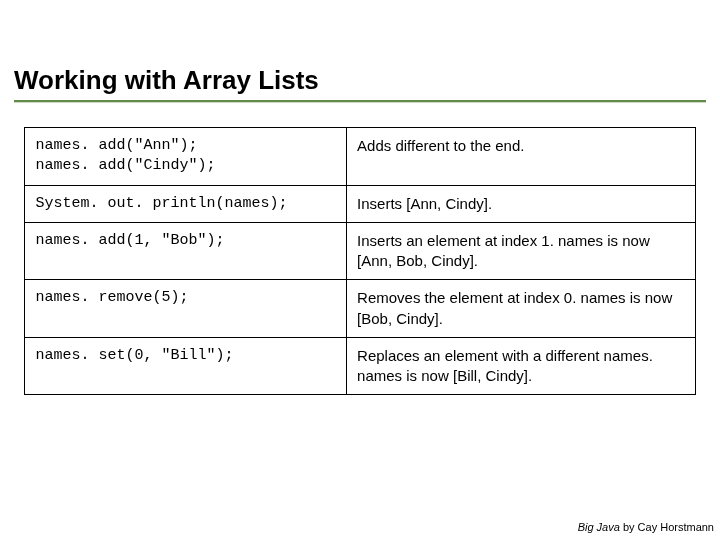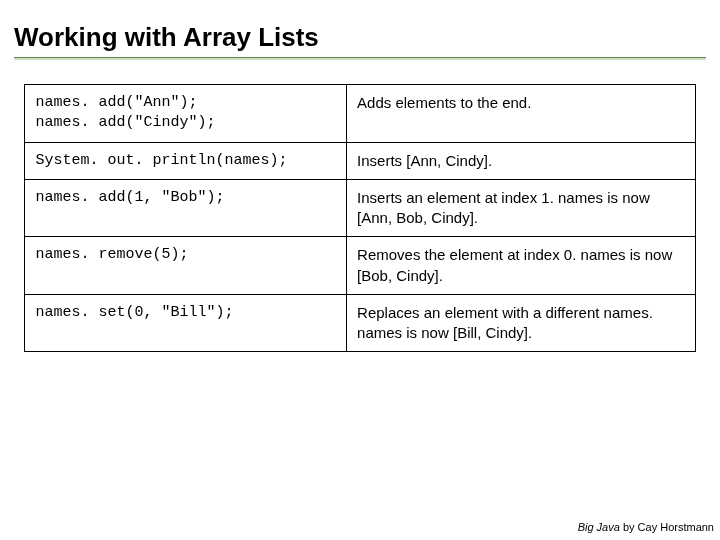--- a/index.html
+++ b/index.html
@@ -6,20 +6,21 @@
     margin: 0;
     padding: 0;
     font-family: Arial, Helvetica, sans-serif;
     background: #fff;
     width: 720px;
     height: 540px;
     position: relative;
   }
   .slide {
     padding: 22px 14px 0 14px;
+    margin-top: 43px;
   }
   .title {
     font-size: 26px;
     font-weight: bold;
     color: #000;
     margin: 0 0 4px 0;
   }
   .title-underline {
     height: 3px;
     background: linear-gradient(to bottom, #5f8a4a 0%, #5f8a4a 50%, #cddcc1 50%, #cddcc1 100%);
@@ -68,21 +69,21 @@
   <h1 class="title">Working with Array Lists</h1>
   <div class="title-underline"></div>
 
   <table class="ops">
     <tbody>
 
 
       <tr>
         <td class="code-col">names. add("Ann");
 names. add("Cindy");</td>
-        <td class="desc-col"><span>Adds elements to the end.</span><span class="mono"></span><span></span><span class="mono"></span><span></span></td>
+        <td class="desc-col"><span>Adds different to the end.</span><span class="mono"></span><span></span><span class="mono"></span><span></span></td>
       </tr>
 
       <tr>
         <td class="code-col">System. out. println(names);</td>
         <td class="desc-col"><span>Inserts </span><span class="mono">[Ann, Cindy]</span><span>.</span><span class="mono"></span><span></span></td>
       </tr>
 
       <tr>
         <td class="code-col">names. add(1, "Bob");</td>
         <td class="desc-col"><span>Inserts an element at index 1. </span><span class="mono">names</span><span> is now </span><span class="mono">[Ann, Bob, Cindy]</span><span>.</span></td>

